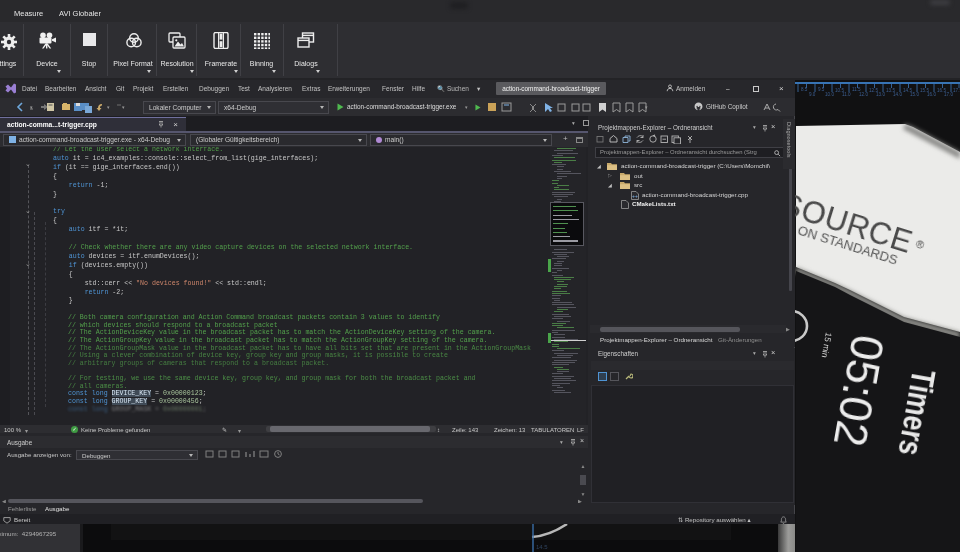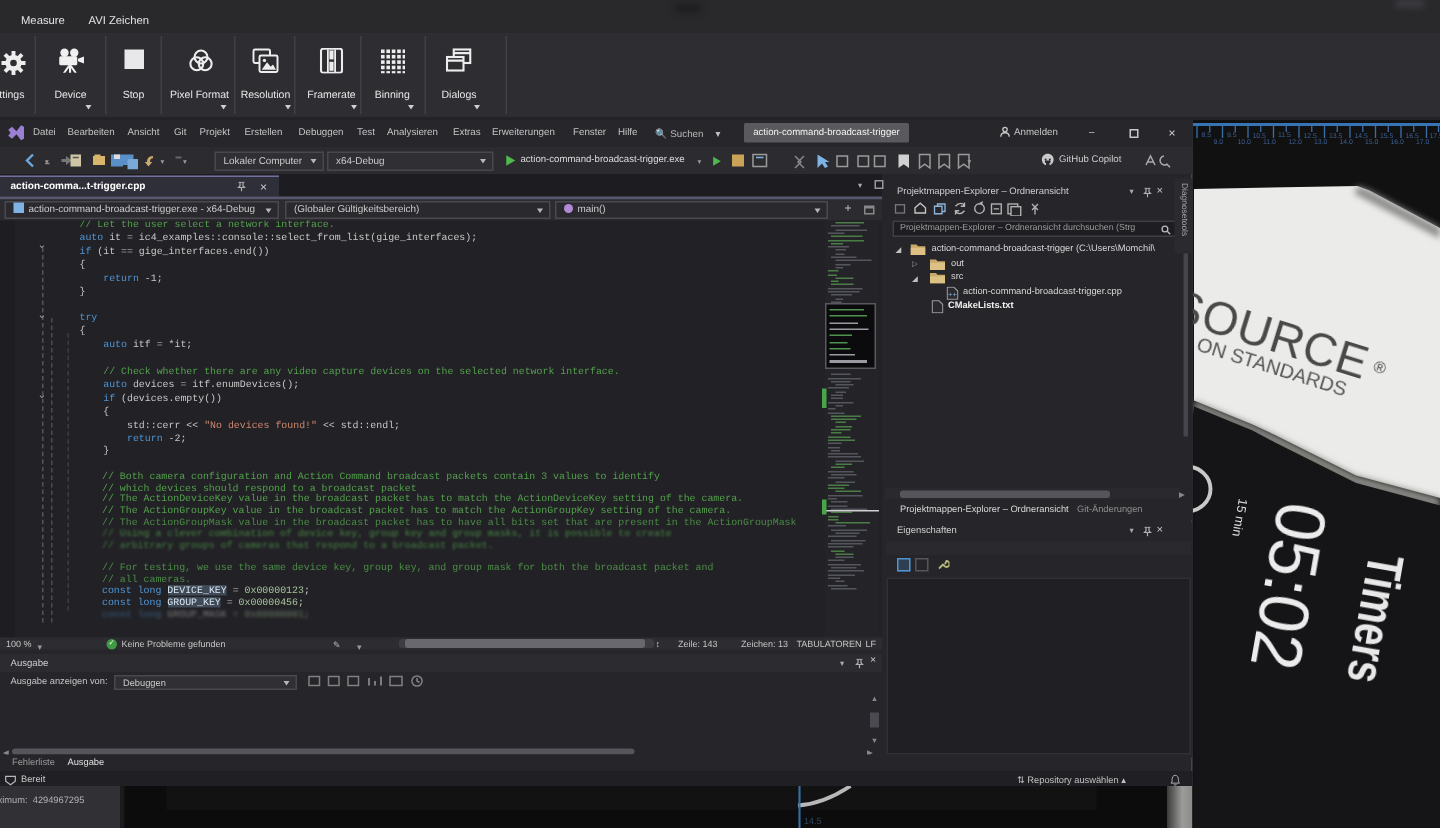--- a/index.html
+++ b/index.html
@@ -54,21 +54,21 @@
   .tree .txt{position:absolute;top:0.5px;color:#d6d6d6;font-size:6.2px;white-space:nowrap;}
   
   #cam{left:795px;top:80px;width:165px;height:472px;background:#131314;overflow:hidden;}
 </style>
 </head>
 <body>
 
 <div class="abs" id="topapp">
   <div class="abs" id="topmenu">
     <span style="left:14px;">Measure</span>
-    <span style="left:59px;">AVI Zeichen</span>
+    <span style="left:59px;">AVI Globaler</span>
   </div>
   <div class="abs" style="left:930px;top:0;width:20px;height:5px;background:#3e3e42;border-radius:3px;filter:blur(2px);"></div>
   <div class="abs" style="left:450px;top:2px;width:18px;height:7px;background:#1f1f22;border-radius:3px;filter:blur(2px);"></div>
   <div class="abs" id="toolbar">
     <div class="tsep" style="left:23px;"></div>
     <div class="tsep" style="left:70px;"></div>
     <div class="tsep" style="left:107px;"></div>
     <div class="tsep" style="left:156px;"></div>
     <div class="tsep" style="left:196px;"></div>
     <div class="tsep" style="left:240px;"></div>

